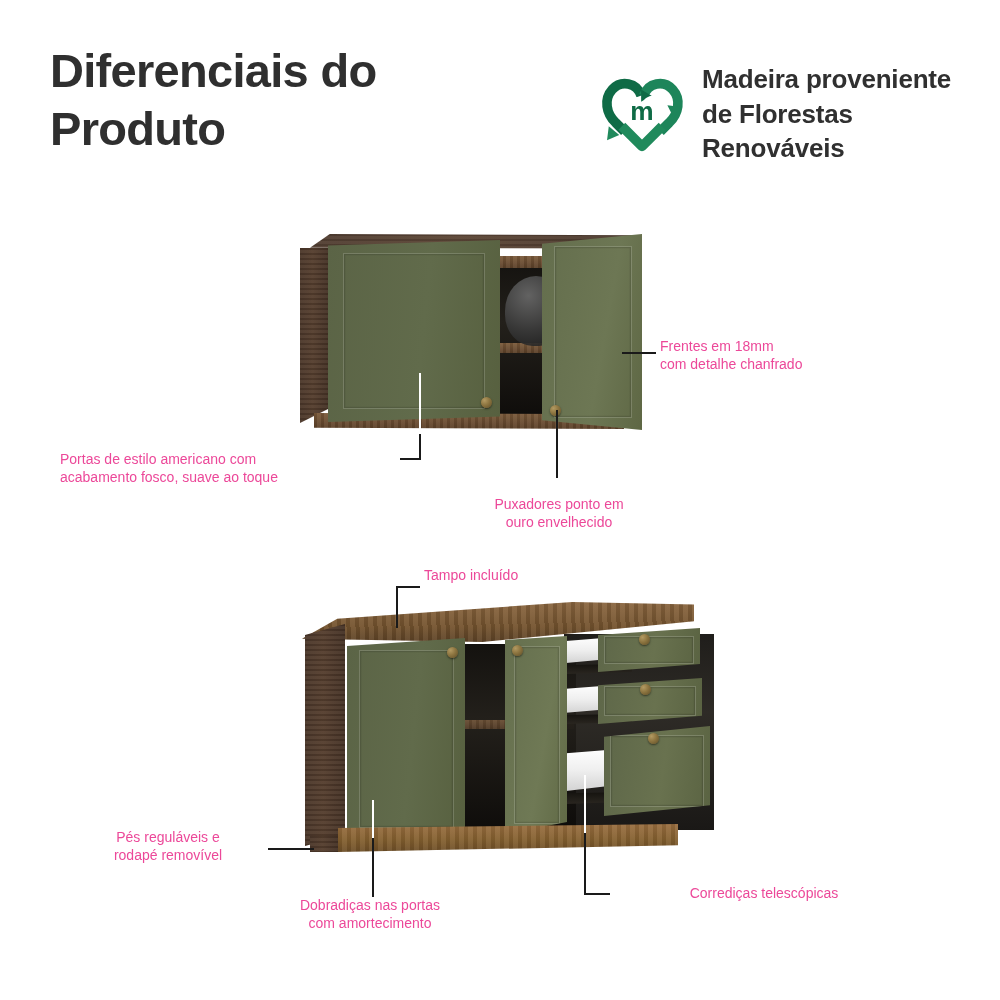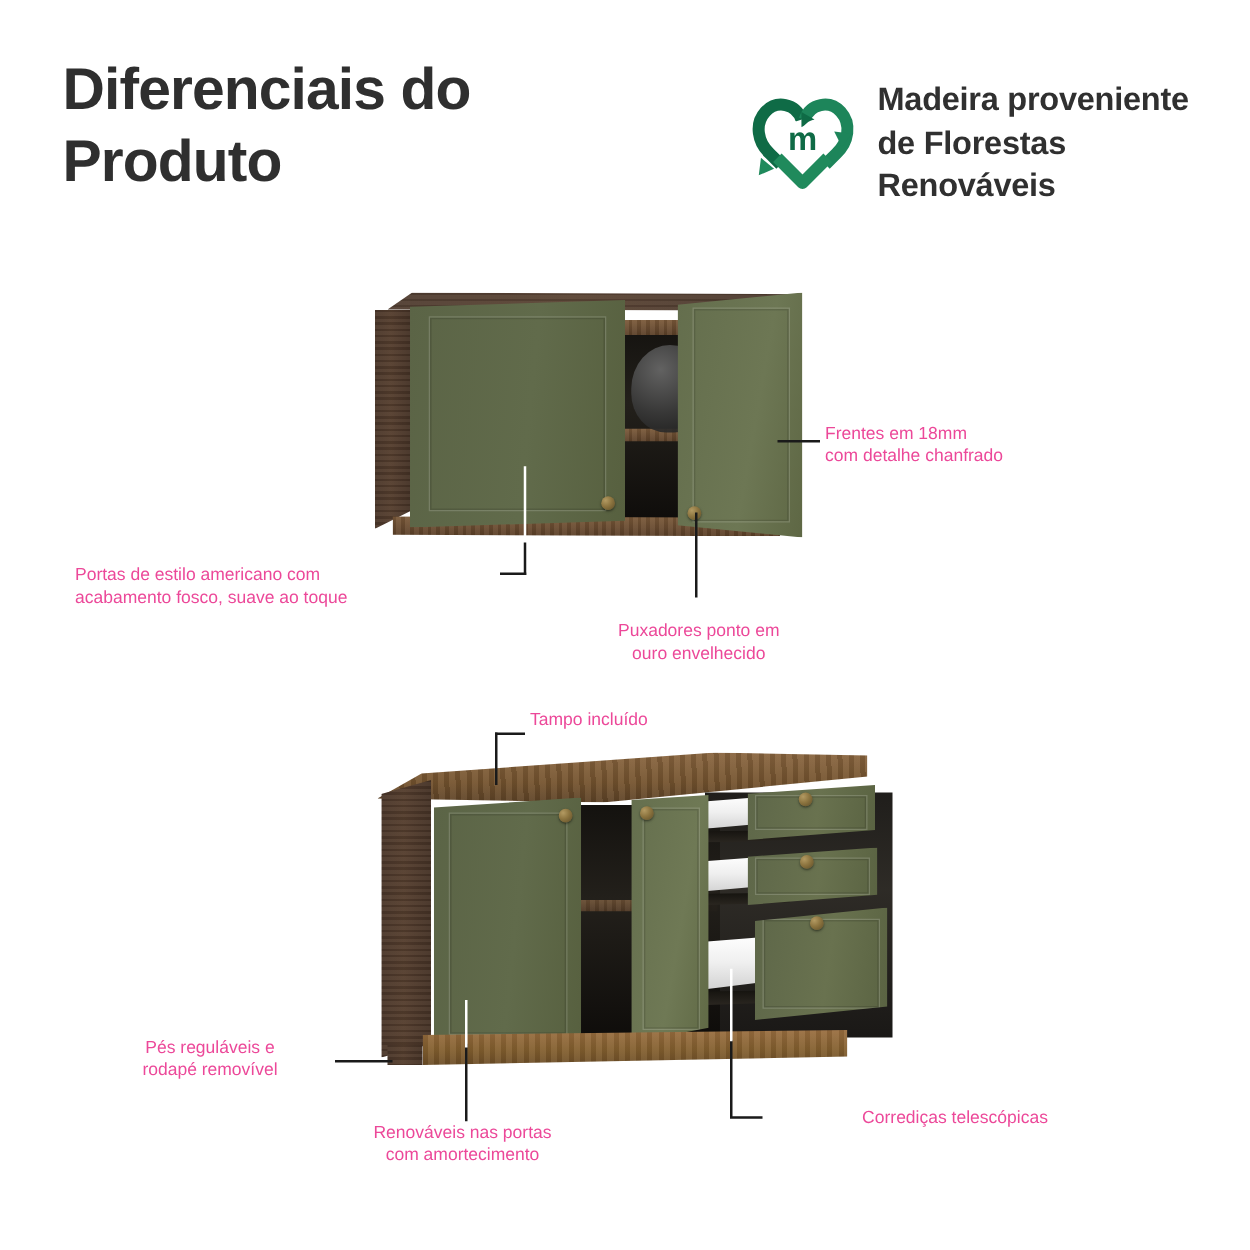--- a/index.html
+++ b/index.html
@@ -250,18 +250,18 @@
 
   <div class="lead v" style="left:584px;top:832px;height:62px;"></div>
   <div class="lead v" style="left:584px;top:775px;height:58px;background:#ffffff;"></div>
   <div class="lead h" style="left:584px;top:893px;width:26px;"></div>
 
   <div class="callout c-right" style="left:424px;top:566px;width:260px;">Tampo incluído</div>
 
   <div class="callout c-center" style="left:70px;top:828px;width:196px;">Pés reguláveis e
 rodapé removível</div>
 
-  <div class="callout c-center" style="left:245px;top:896px;width:250px;">Renováveis nas portas
+  <div class="callout c-center" style="left:245px;top:896px;width:250px;">Dobradiças nas portas
 com amortecimento</div>
 
   <div class="callout c-right" style="left:614px;top:884px;width:300px;text-align:center;">Corrediças telescópicas</div>
 
 </div>
 
 </body></html>

